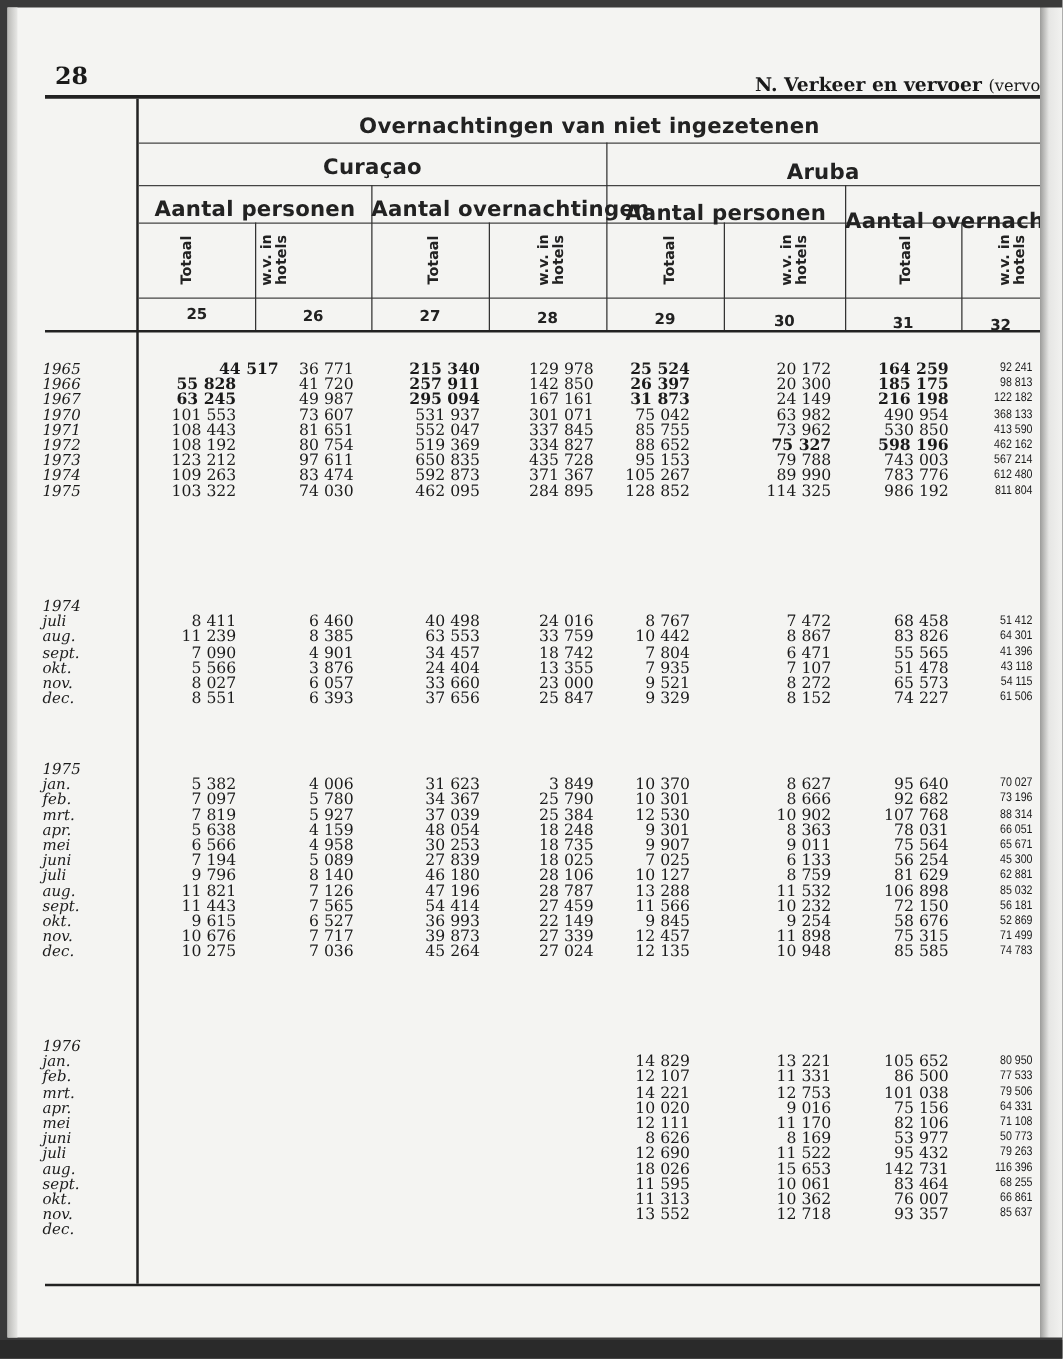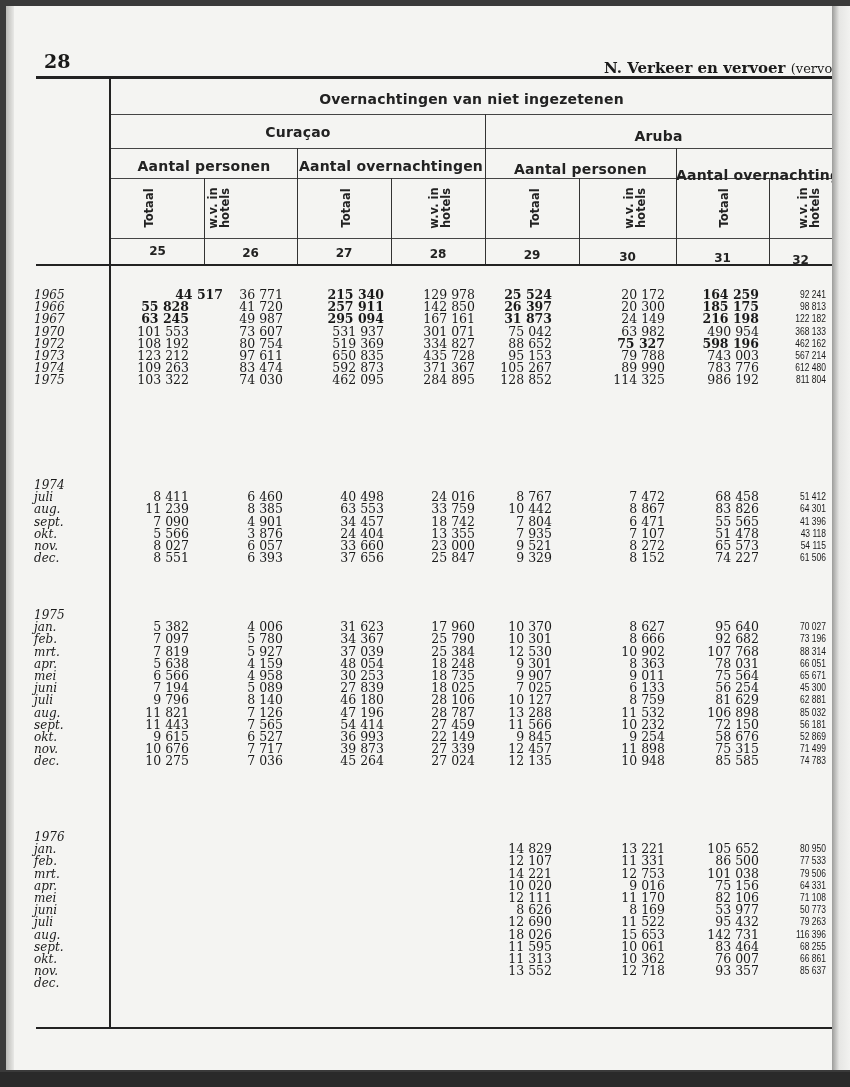--- a/index.html
+++ b/index.html
@@ -32,21 +32,21 @@
   }
   .section-title {
     position: absolute; left: 598px; top: 53px; font-size: 15px; font-weight: bold;
     font-family: "DejaVu Serif", serif; white-space: nowrap;
   }
   .section-title .vervolg { font-weight: normal; font-size: 13px; }
   .rule { position: absolute; background: #222; }
   .vline { position: absolute; background: #333; width: 1px; }
   .hline { position: absolute; background: #444; height: 1px; }
   .hdr {
-    position: absolute; font-family: "DejaVu Sans", sans-serif; font-size: 14px;
+    position: absolute; font-family: "DejaVu Sans", sans-serif; font-size: 17px;
     font-weight: bold; text-align: center; white-space: nowrap; color: #222;
     letter-spacing: 0.2px;
   }
   .rot {
     position: absolute; font-family: "DejaVu Sans", sans-serif; font-size: 11.5px;
     font-weight: bold; transform: rotate(-90deg); transform-origin: center center;
     white-space: nowrap; text-align: center; line-height: 12px; color: #222;
   }
   .colnum {
     position: absolute; font-family: "DejaVu Sans", sans-serif; font-size: 12px;
@@ -164,20 +164,31 @@
         <span class="cell" style="left:103px; width:80px;">101 553</span>
         <span class="cell" style="left:197px; width:80px;">73 607</span>
         <span class="cell" style="left:298px; width:80px;">531 937</span>
         <span class="cell" style="left:389px; width:80px;">301 071</span>
         <span class="cell" style="left:466px; width:80px;">75 042</span>
         <span class="cell" style="left:579px; width:80px;">63 982</span>
         <span class="cell" style="left:673px; width:80px;">490 954</span>
         <span class="cell c32" style="left:740px; width:80px;">368 133</span>
       </div>
       <div class="row">
+        <span class="label">1971</span>
+        <span class="cell" style="left:103px; width:80px;">108 443</span>
+        <span class="cell" style="left:197px; width:80px;">81 651</span>
+        <span class="cell" style="left:298px; width:80px;">552 047</span>
+        <span class="cell" style="left:389px; width:80px;">337 845</span>
+        <span class="cell" style="left:466px; width:80px;">85 755</span>
+        <span class="cell" style="left:579px; width:80px;">73 962</span>
+        <span class="cell" style="left:673px; width:80px;">530 850</span>
+        <span class="cell c32" style="left:740px; width:80px;">413 590</span>
+      </div>
+      <div class="row">
         <span class="label">1972</span>
         <span class="cell" style="left:103px; width:80px;">108 192</span>
         <span class="cell" style="left:197px; width:80px;">80 754</span>
         <span class="cell" style="left:298px; width:80px;">519 369</span>
         <span class="cell" style="left:389px; width:80px;">334 827</span>
         <span class="cell" style="left:466px; width:80px;">88 652</span>
         <span class="cell b" style="left:579px; width:80px;">75 327</span>
         <span class="cell b" style="left:673px; width:80px;">598 196</span>
         <span class="cell c32" style="left:740px; width:80px;">462 162</span>
       </div>
@@ -288,21 +299,21 @@
     </div>
   <div class="block" id="block-1975" style="top:603px;">
       <div class="row">
         <span class="label">1975</span>
       </div>
       <div class="row">
         <span class="label">jan.</span>
         <span class="cell" style="left:103px; width:80px;">5 382</span>
         <span class="cell" style="left:197px; width:80px;">4 006</span>
         <span class="cell" style="left:298px; width:80px;">31 623</span>
-        <span class="cell" style="left:389px; width:80px;">17 960</span>
+        <span class="cell" style="left:389px; width:80px;">3 849</span>
         <span class="cell" style="left:466px; width:80px;">10 370</span>
         <span class="cell" style="left:579px; width:80px;">8 627</span>
         <span class="cell" style="left:673px; width:80px;">95 640</span>
         <span class="cell c32" style="left:740px; width:80px;">70 027</span>
       </div>
       <div class="row">
         <span class="label">feb.</span>
         <span class="cell" style="left:103px; width:80px;">7 097</span>
         <span class="cell" style="left:197px; width:80px;">5 780</span>
         <span class="cell" style="left:298px; width:80px;">34 367</span>

